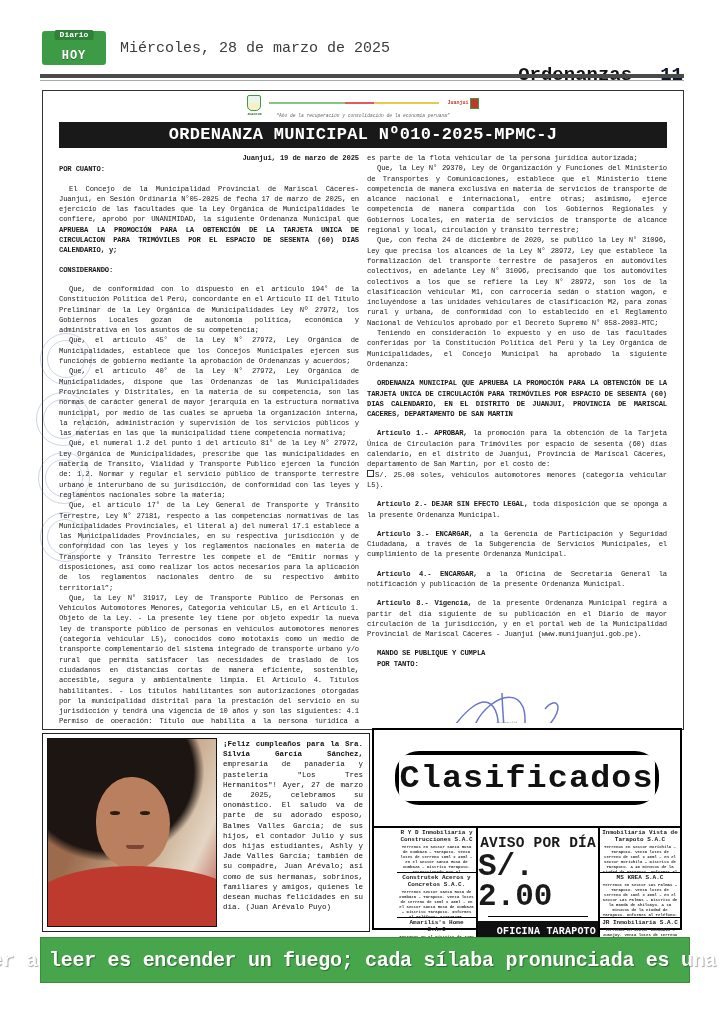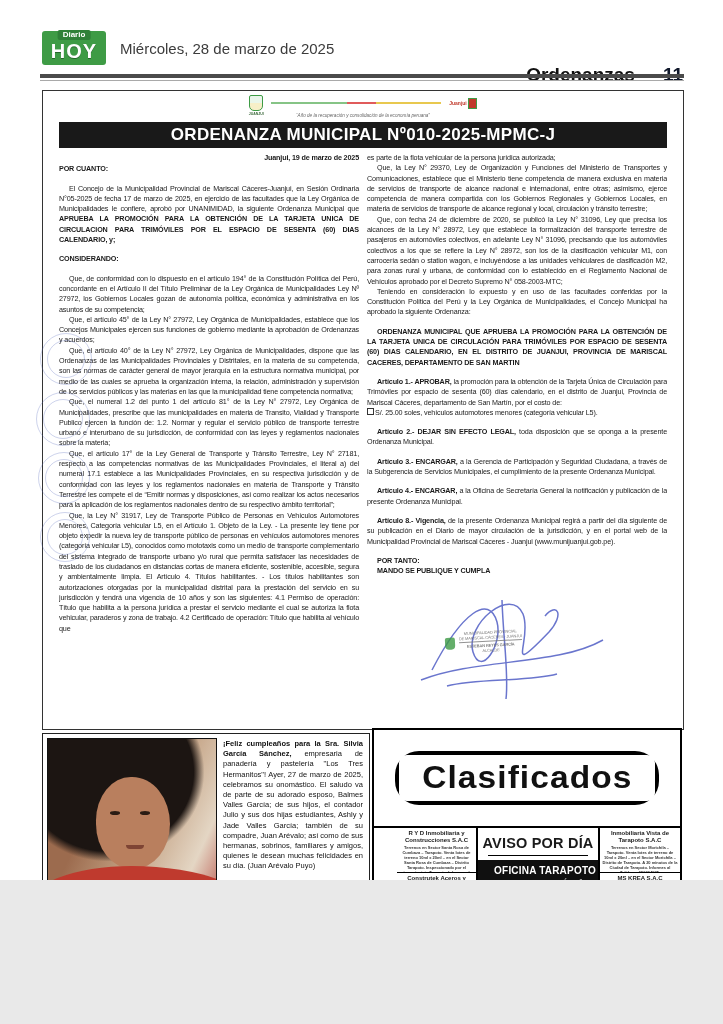--- a/index.html
+++ b/index.html
@@ -1,25 +1,25 @@
 <!DOCTYPE html>
 <html><head>
 <meta charset="utf-8">
 <style>
   html,body{margin:0;padding:0;background:#e9e9e9;}
-  .page{position:relative;width:723px;height:880px;background:#ffffff;overflow:hidden;
-        font-family:Liberation Sans, sans-serif;color:#1a1a1a;margin:0 auto;}
+  .page{position:relative;width:723px;height:1024px;background:#ffffff;overflow:hidden;
+        font-family:Liberation Mono, monospace;color:#1a1a1a;margin:0 auto;}
 
   
   .masthead{position:absolute;left:42px;top:29px;width:641px;height:40px;}
   .logo{position:absolute;left:0;top:2px;width:64px;height:34px;background:#3e9b45;border-radius:3px;}
   .logo .diario{position:absolute;left:50%;top:-1px;transform:translateX(-50%);
         background:#2f8038;color:#fff;font-size:8px;font-weight:bold;padding:0 5px;border-radius:2px;line-height:10px;}
   .logo .hoy{position:absolute;left:0;right:0;bottom:2px;text-align:center;color:#fff;
-        font-weight:bold;font-size:20px;letter-spacing:1px;text-shadow:0 1px 0 rgba(0,0,0,.35);}
+        font-weight:bold;font-size:12px;letter-spacing:1px;text-shadow:0 1px 0 rgba(0,0,0,.35);}
   .date{position:absolute;left:78px;top:11px;font-size:15px;color:#3c3c3c;}
   .section-wrap{position:absolute;right:0;top:8px;display:flex;gap:28px;align-items:baseline;}
   .section-title{font-size:19px;font-weight:bold;color:#111;}
   .page-num{font-size:19px;font-weight:bold;color:#0f172a;margin-top:27px;}
   .rule{position:absolute;left:40px;top:74px;width:644px;height:4px;background:#4b4b4b;}
   .rule2{position:absolute;left:40px;top:80px;width:644px;height:1px;background:#a9a9a9;}
 
   
   .doc{position:absolute;left:42px;top:90px;width:640px;height:638px;border:1px solid #333;background:#fff;overflow:hidden;}
   .letterhead{position:absolute;left:0;top:4px;width:100%;text-align:center;}
@@ -152,22 +152,22 @@
         <p class="blk0 ind">Que, la Ley N° 29370, Ley de Organización y Funciones del Ministerio de Transportes y Comunicaciones, establece que el Ministerio tiene competencia de manera exclusiva en materia de servicios de transporte de alcance nacional e internacional, entre otras; asimismo, ejerce competencia de manera compartida con los Gobiernos Regionales y Gobiernos Locales, en materia de servicios de transporte de alcance regional y local, circulación y tránsito terrestre;</p>
         <p class="blk0 ind">Que, con fecha 24 de diciembre de 2020, se publicó la Ley N° 31096, Ley que precisa los alcances de la Ley N° 28972, Ley que establece la formalización del transporte terrestre de pasajeros en automóviles colectivos, en adelante Ley N° 31096, precisando que los automóviles colectivos a los que se refiere la Ley N° 28972, son los de la clasificación vehicular M1, con carrocería sedán o station wagon, e incluyéndose a las unidades vehiculares de clasificación M2, para zonas rural y urbana, de conformidad con lo establecido en el Reglamento Nacional de Vehículos aprobado por el Decreto Supremo N° 058-2003-MTC;</p>
         <p class="blk ind">Teniendo en consideración lo expuesto y en uso de las facultades conferidas por la Constitución Política del Perú y la Ley Orgánica de Municipalidades, el Concejo Municipal ha aprobado la siguiente Ordenanza:</p>
         <p class="blk b ind">ORDENANZA MUNICIPAL QUE APRUEBA LA PROMOCIÓN PARA LA OBTENCIÓN DE LA TARJETA UNICA DE CIRCULACIÓN PARA TRIMÓVILES POR ESPACIO DE SESENTA (60) DIAS CALENDARIO, EN EL DISTRITO DE JUANJUI, PROVINCIA DE MARISCAL CACERES, DEPARTAMENTO DE SAN MARTIN</p>
         <p class="blk0 ind"><span class="b">Artículo 1.- APROBAR,</span> <span>la promoción para la obtención de la Tarjeta Única de Circulación para Trimóviles por espacio de sesenta (60) días calendario, en el distrito de Juanjui, Provincia de Mariscal Cáceres, departamento de San Martín, por el costo de:</span></p>
         <p class="blk"><span class="sq"></span><span>S/. 25.00 soles, vehículos automotores menores (categoría vehicular L5).</span></p>
         <p class="blk ind"><span class="b">Artículo 2.- DEJAR SIN EFECTO LEGAL,</span> <span>toda disposición que se oponga a la presente Ordenanza Municipal.</span></p>
         <p class="blk ind"><span class="b">Artículo 3.- ENCARGAR,</span> <span>a la Gerencia de Participación y Seguridad Ciudadana, a través de la Subgerencia de Servicios Municipales, el cumplimiento de la presente Ordenanza Municipal.</span></p>
         <p class="blk ind"><span class="b">Artículo 4.- ENCARGAR,</span> <span>a la Oficina de Secretaría General la notificación y publicación de la presente Ordenanza Municipal.</span></p>
         <p class="blk ind"><span class="b">Artículo 8.- Vigencia,</span> <span>de la presente Ordenanza Municipal regirá a partir del día siguiente de su publicación en el Diario de mayor circulación de la jurisdicción, y en el portal web de la Municipalidad Provincial de Mariscal Cáceres - Juanjui (www.munijuanjui.gob.pe).</span></p>
+        <p class="blk0 b ind">MANDO SE PUBLIQUE Y CUMPLA</p>
         <p class="blk0 b ind">POR TANTO:</p>
-        <p class="blk0 b ind">MANDO SE PUBLIQUE Y CUMPLA</p>
 
         <div class="sig">
           <svg width="210" height="118" viewBox="0 0 210 118">
             <g stroke="#5a67c8" stroke-width="1.5" fill="none" opacity="0.9">
               <path d="M25 88 C 55 30, 82 12, 90 40 C 96 62, 74 96, 66 70 C 58 42, 104 4, 116 32 C 126 58, 96 98, 142 50 C 158 32, 150 20, 138 34"></path>
               <path d="M14 98 C 70 76, 150 84, 196 58"></path>
               <path d="M95 18 C 96 55, 102 92, 99 117"></path>
               <path d="M40 104 C 70 96, 120 100, 150 92"></path>
             </g>
           </svg>
@@ -229,20 +229,21 @@
           <div class="nm">Construtek Aceros y Concretos S.A.C.</div>
           <div class="bd">Terrenos Sector Santa Rosa de Cumbaza – Tarapoto. Venta lotes de terreno de 10ml x 20ml – en el Sector Santa Rosa de Cumbaza – Distrito Tarapoto. Informes al Teléfono: 942638285.</div>
         </div>
         <div class="ad">
           <div class="nm">Amarilis's Home S.A.C</div>
           <div class="bd">Terrenos en el Distrito de Juan Guerra. Venta de lotes de terreno 10ml x 20ml – en el Distrito de Juan Guerra. A 20 minutos de la Ciudad de Tarapoto. Informes al Teléfono: 971721205.</div>
         </div>
       </div>
       <div class="adcenter">
         <div class="aviso">AVISO POR DÍA</div>
+        <div class="price">S/. 2.00</div>
         <div class="cdiv"></div>
         <div class="office">
           <div class="o1">OFICINA TARAPOTO</div>
           <div class="o2">Jr. AUGUSTO B. LEGUÍA N° 344</div>
           <div class="o3">CEL. 950458812</div>
           <div class="wline"></div>
         </div>
       </div>
       <div class="adcol right">
         <div class="ad">

